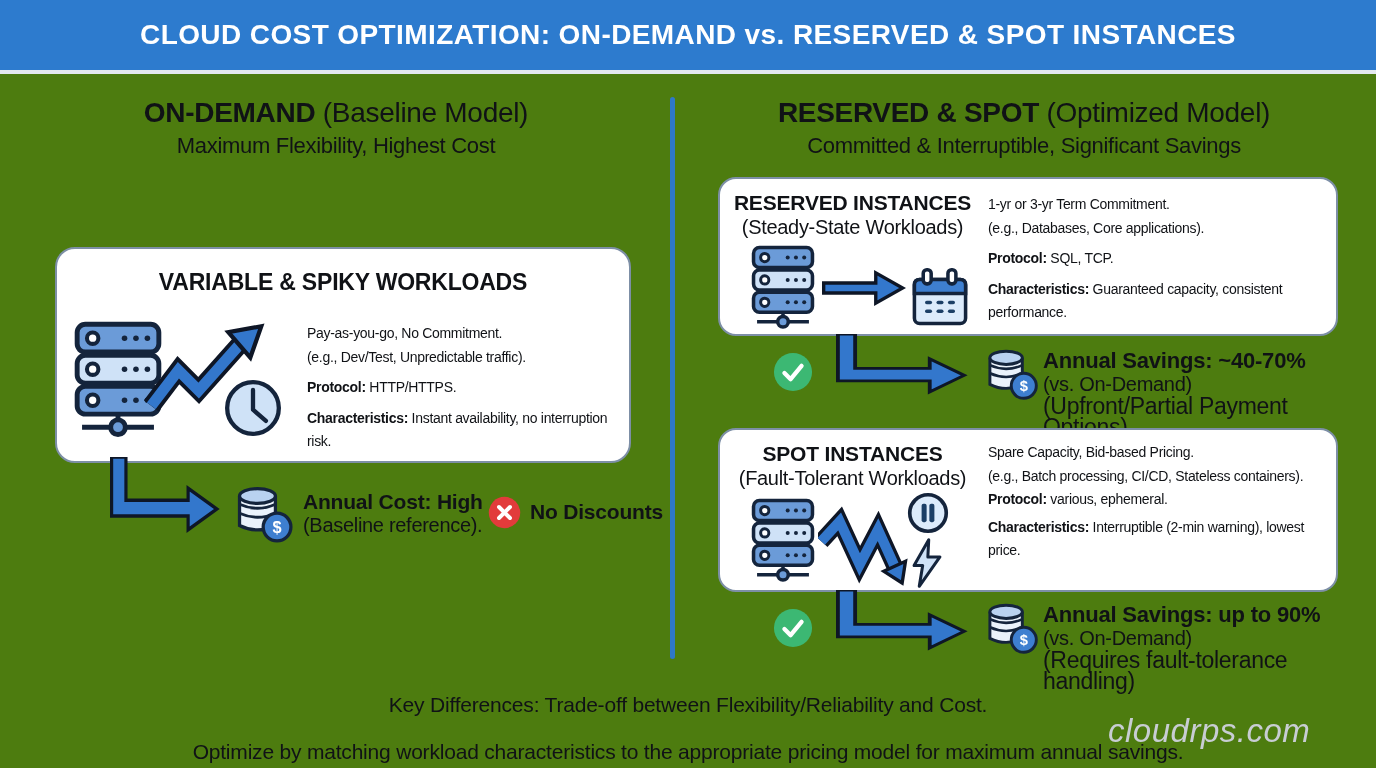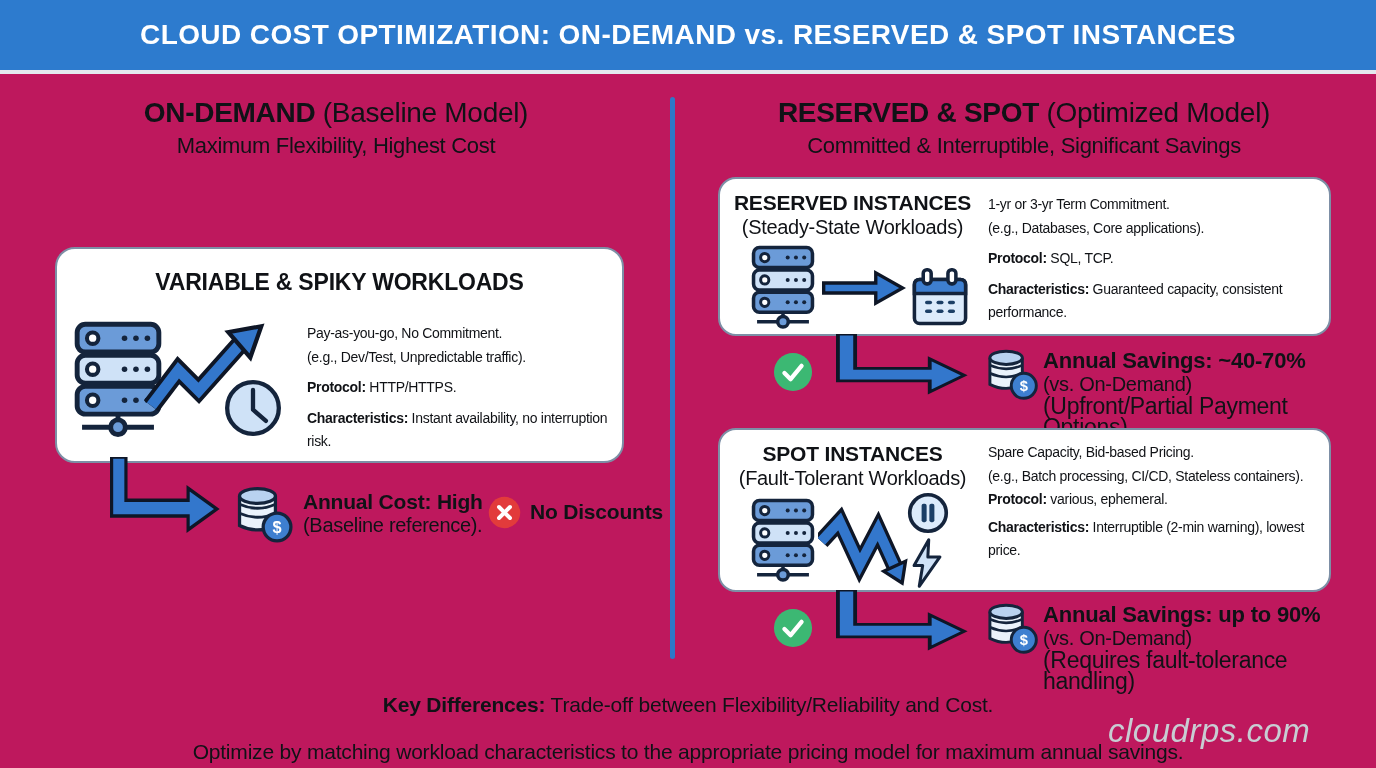--- a/index.html
+++ b/index.html
@@ -1,40 +1,40 @@
 <!DOCTYPE html>
 <html><head>
 <meta charset="utf-8">
 <style>
   html,body{margin:0;padding:0;background:#fff;}
-  .canvas{position:relative;width:1376px;height:768px;background:#be185d;overflow:hidden;
+  .canvas{position:relative;width:1376px;height:768px;background:#4d7c0f;overflow:hidden;
           font-family:"Liberation Sans",sans-serif;color:#101216;}
   .abs{position:absolute;}
   
   .header{position:absolute;left:0;top:0;width:1376px;height:70px;background:#2d7bce;
           border-bottom:4px solid #e4e9ee;display:flex;align-items:center;justify-content:center;}
   .header-title{color:#ffffff;font-weight:bold;font-size:28px;letter-spacing:.4px;}
   
   .col-title{font-size:28px;text-align:center;letter-spacing:-.3px;}
   .col-title .em{font-weight:bold;}
   .col-sub{font-size:22px;text-align:center;letter-spacing:-.3px;}
   
-  .panel{position:absolute;background:#ffffff;border:2.5px solid #7d8fa6;border-radius:18px;}
+  .panel{position:absolute;background:#ffffff;border:2.5px solid #7d8fa6;border-radius:18px;padding-left:7px;}
   .panel-title{font-weight:bold;font-size:22px;text-align:center;letter-spacing:-.2px;}
   .panel-sub{font-size:20px;text-align:center;letter-spacing:-.3px;}
   .body-text{font-size:14px;line-height:23.5px;letter-spacing:-.3px;}
   .body-text p{margin:0 0 7px 0;}
   .body-text .b{font-weight:bold;}
   .divider{position:absolute;left:670px;top:97px;width:5px;height:562px;background:#2e78c8;border-radius:3px;}
   .headline{font-weight:bold;font-size:22px;letter-spacing:-.2px;line-height:25px;}
   .subline{font-size:20px;letter-spacing:-.3px;line-height:23px;}
   .subline-sm{font-size:23px;letter-spacing:-.3px;line-height:21px;}
   .badge-label{font-weight:bold;font-size:21px;letter-spacing:-.2px;}
   .footer-line{position:absolute;left:0;width:1376px;text-align:center;font-size:21px;letter-spacing:-.2px;}
-  .footer-line .b{font-weight:bold;}
+  .footer-line .b{font-weight:normal;}
   .watermark{position:absolute;left:1108px;top:712px;font-size:33px;color:#c8cdd3;letter-spacing:.5px;font-style:italic;}
   svg{display:block;}
 </style>
 </head>
 <body>
 
 <div class="canvas">
 
   <div class="header">
     <div class="header-title">CLOUD COST OPTIMIZATION: ON-DEMAND vs. RESERVED &amp; SPOT INSTANCES</div>

